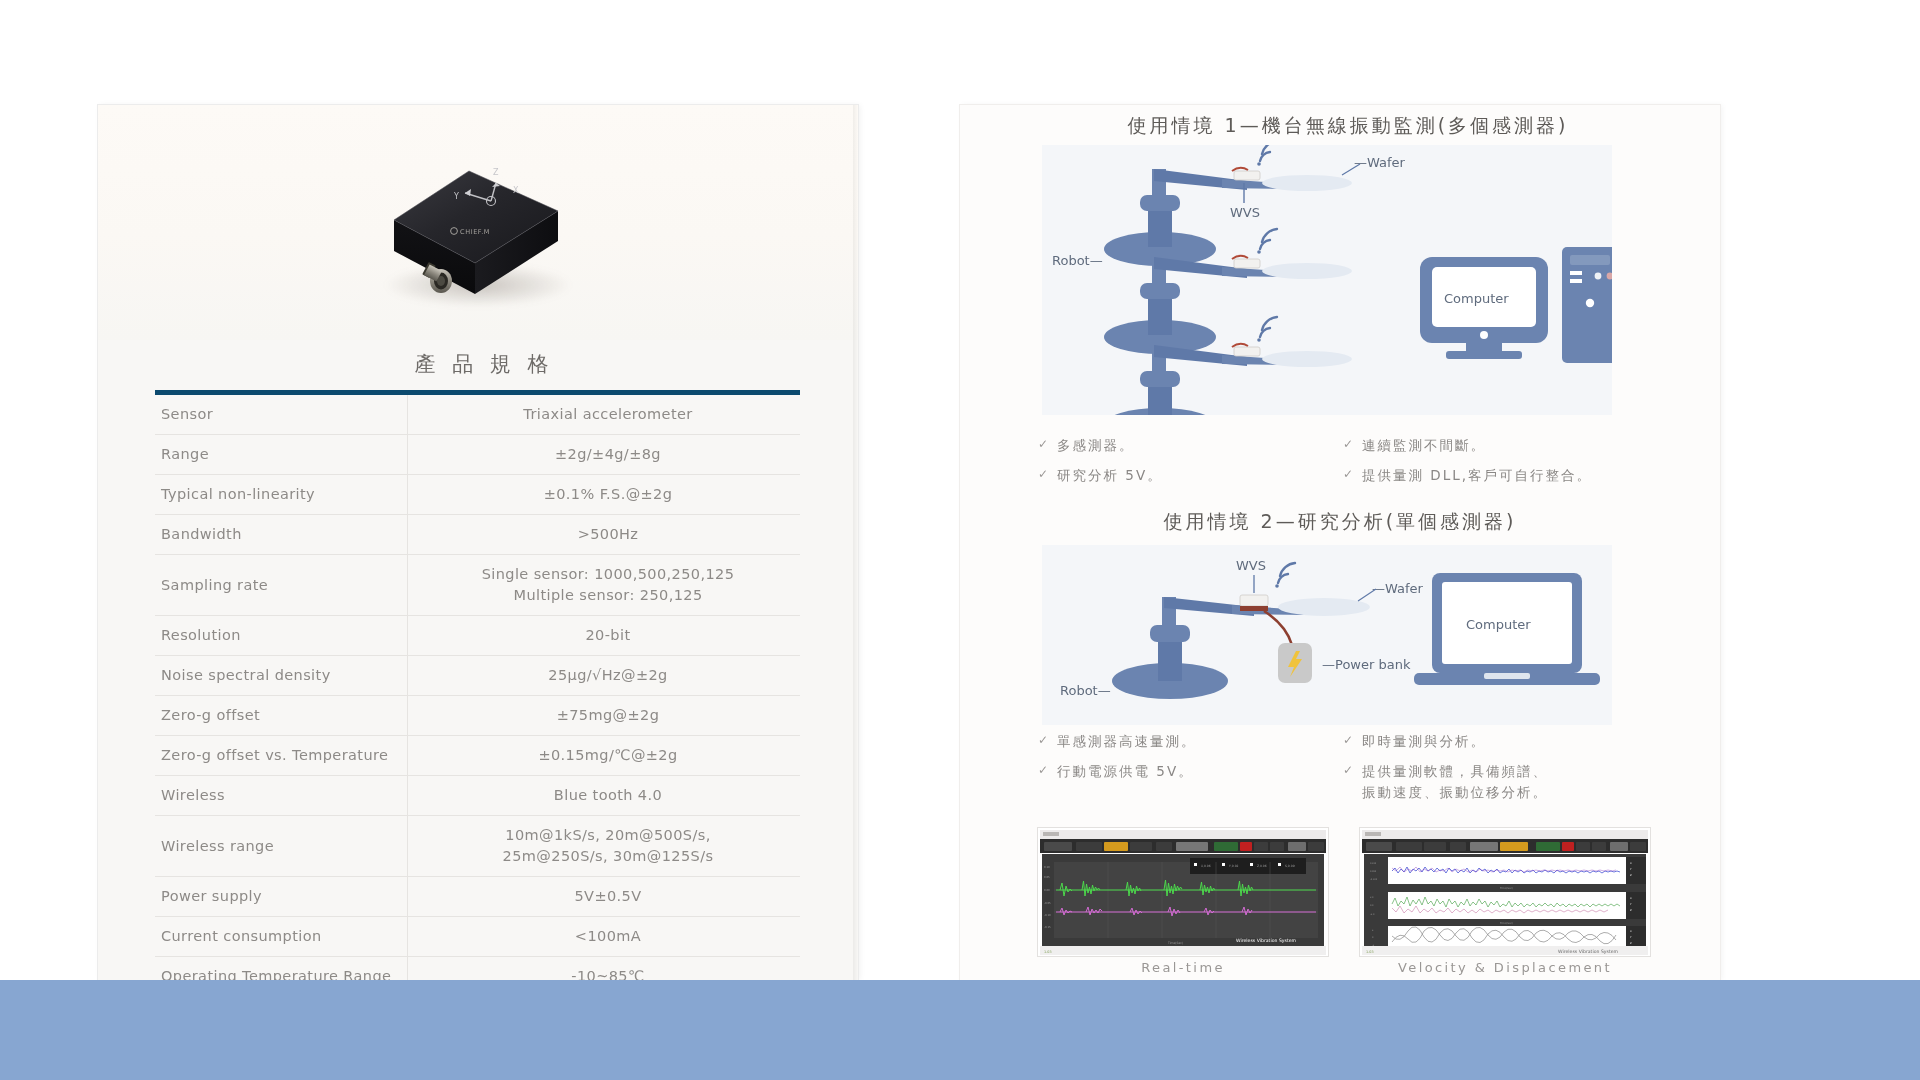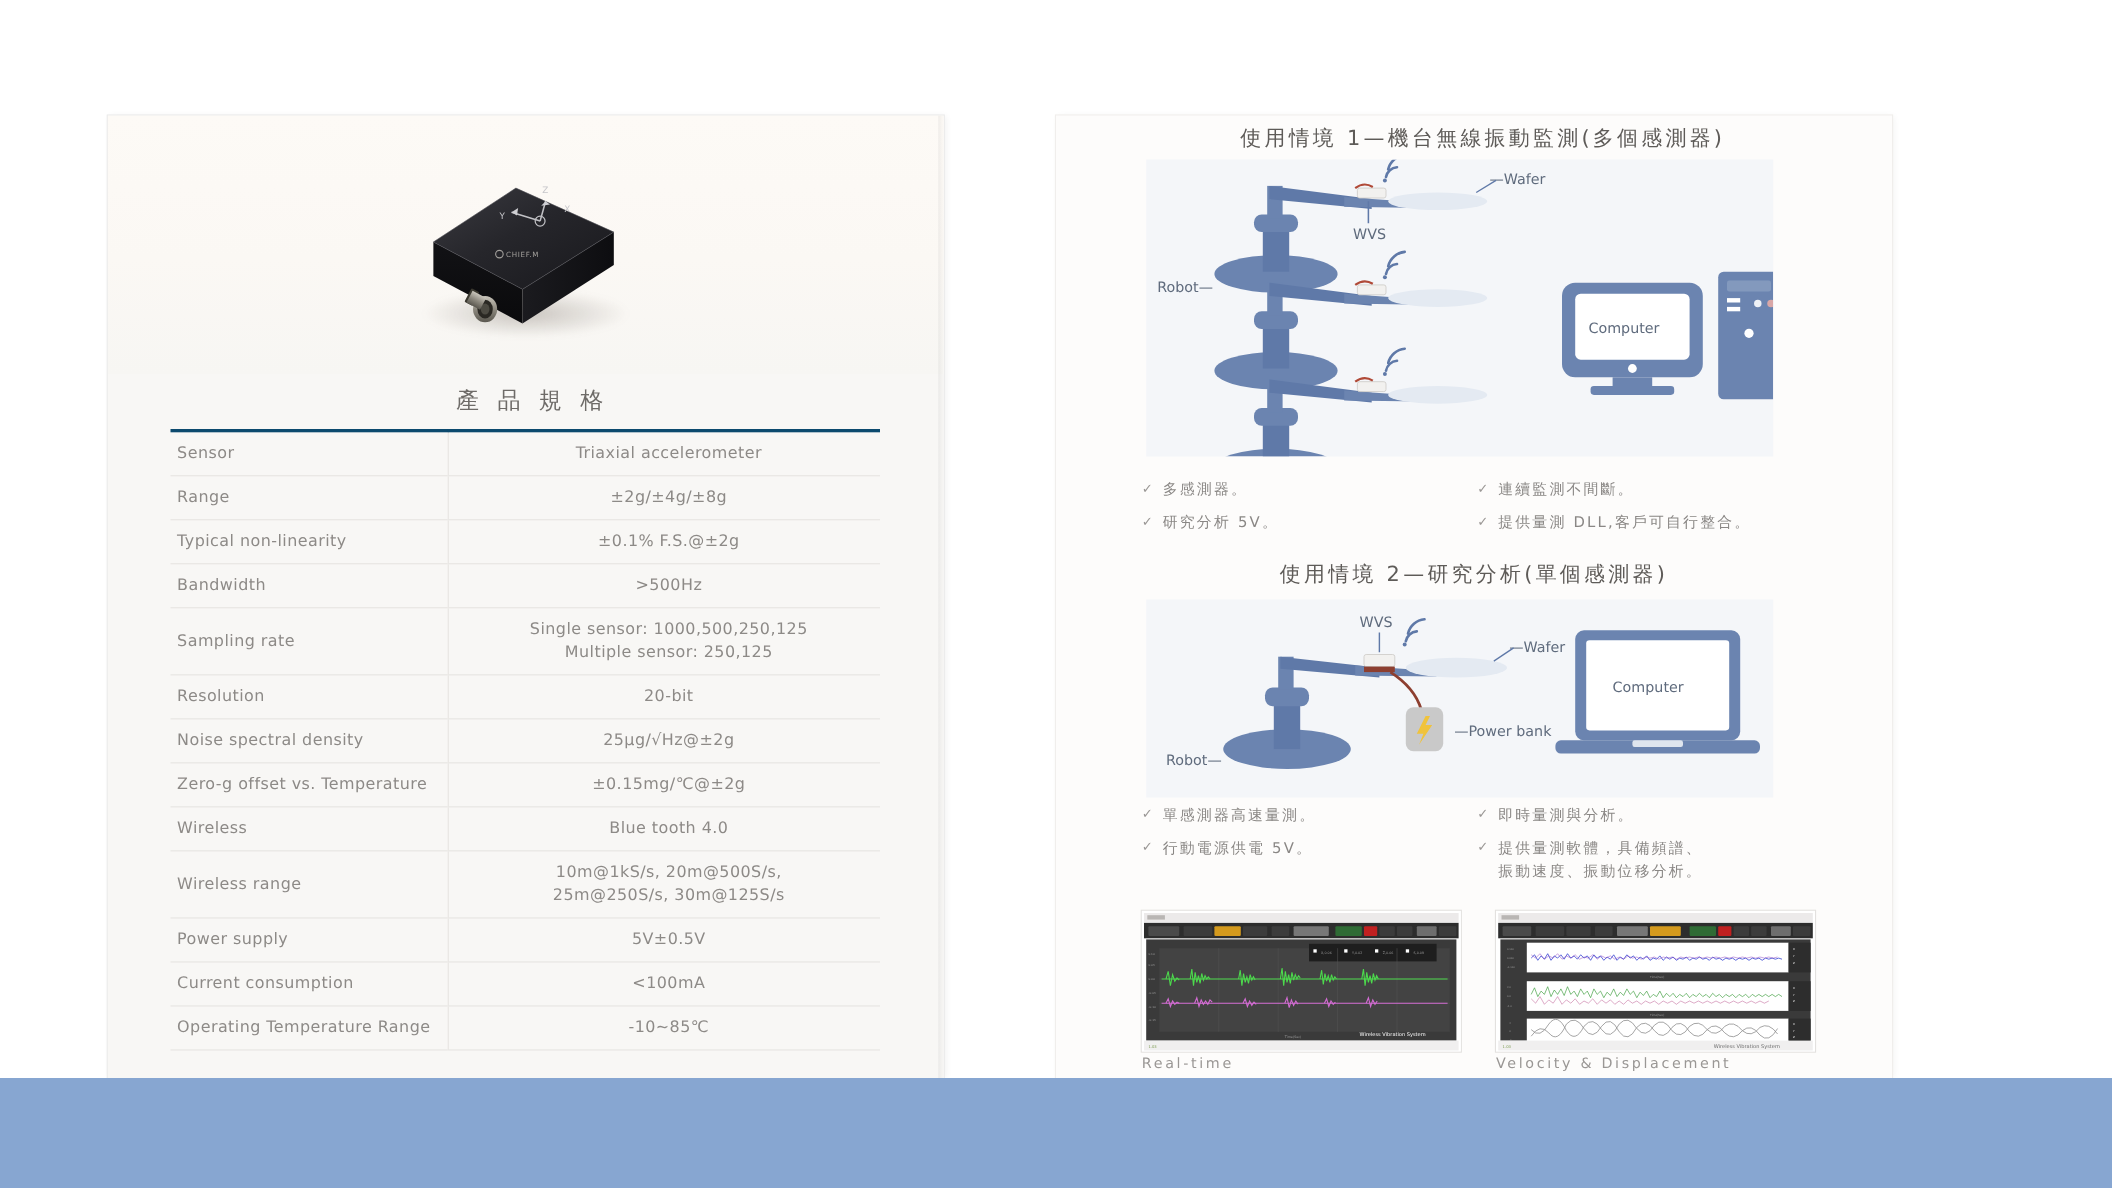--- a/index.html
+++ b/index.html
@@ -48,21 +48,21 @@
     position:absolute;left:12px;right:0;top:245px;
     text-align:center;
     font-size:21px;letter-spacing:5px;color:#6e6b68;
     font-family:"DejaVu Sans","Liberation Sans",sans-serif;
   }
   .spec-table{
     position:absolute;left:57px;top:285px;width:645px;
     border-collapse:collapse;
   }
   .spec-table tr{border-bottom:1px solid #e6e4e1;}
-  .spec-table tr:first-child{border-top:3px solid #0c4a6e;}
+  .spec-table tr:first-child{border-top:5px solid #0c4a6e;}
   .spec-table td{
     font-size:14.5px;color:#8d8a87;padding:9px 8px;vertical-align:middle;
     line-height:1.45;letter-spacing:.4px;
     font-family:"DejaVu Sans","Liberation Sans",sans-serif;
   }
   .spec-table td.k{width:238px;padding-left:6px;}
   .spec-table td.v{border-left:1px solid #e6e4e1;padding-left:16px;text-align:center;}
   .spec-table td.v .l2{display:block;}
 
   
@@ -96,21 +96,21 @@
     font-family:"DejaVu Sans","Liberation Sans",sans-serif;
   }
 
   
   .shots{position:absolute;left:78px;top:723px;width:612px;height:150px;}
   .shot{position:absolute;top:0;width:290px;height:128px;background:#fff;
         box-shadow:0 0 0 1px #e3e1df;}
   .shot.sa{left:0;}
   .shot.sb{left:322px;}
   .shot-cap{
-    position:absolute;top:132px;width:290px;
+    position:absolute;top:132px;width:290px;text-align:center;
     font-size:13px;letter-spacing:2.4px;color:#9a9795;
     font-family:"DejaVu Sans","Liberation Sans",sans-serif;
   }
   .cap-a{left:0;}
   .cap-b{left:322px;}
 </style>
 </head>
 <body>
 
 <div class="slide">
@@ -206,20 +206,24 @@
           </tr>
         <tr>
             <td class="k">Resolution</td>
             <td class="v">20-bit</td>
           </tr>
         <tr>
             <td class="k">Noise spectral density</td>
             <td class="v">25µg/√Hz@±2g</td>
           </tr>
         <tr>
+            <td class="k">Zero-g offset</td>
+            <td class="v">±75mg@±2g</td>
+          </tr>
+        <tr>
             <td class="k">Zero-g offset vs. Temperature</td>
             <td class="v">±0.15mg/℃@±2g</td>
           </tr>
         <tr>
             <td class="k">Wireless</td>
             <td class="v">Blue tooth 4.0</td>
           </tr>
         <tr>
             <td class="k">Wireless range</td>
           <td class="v">

